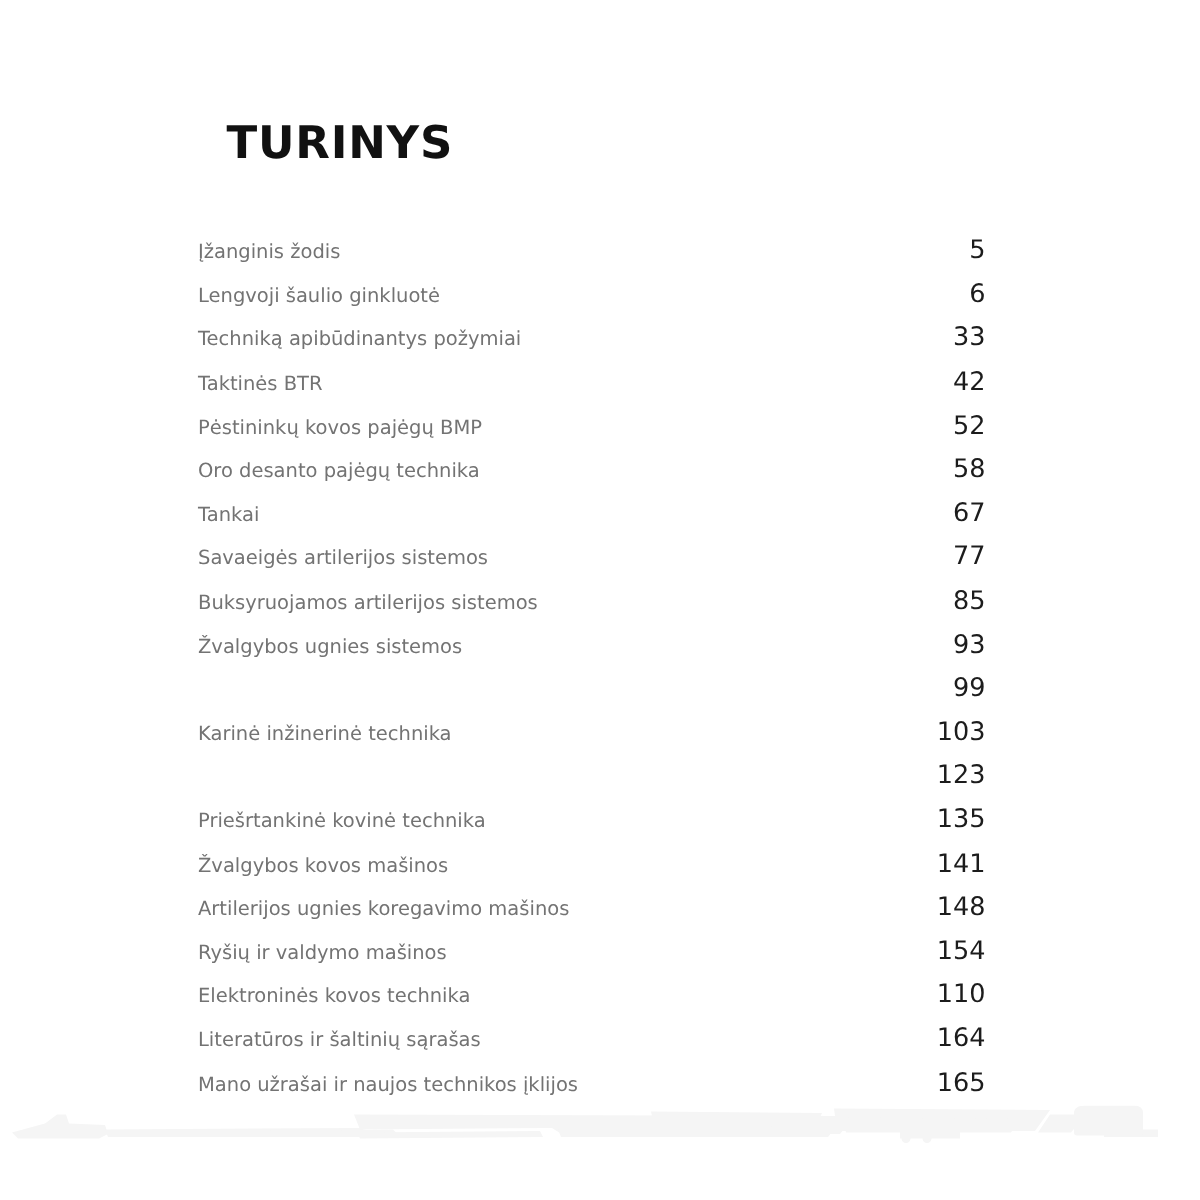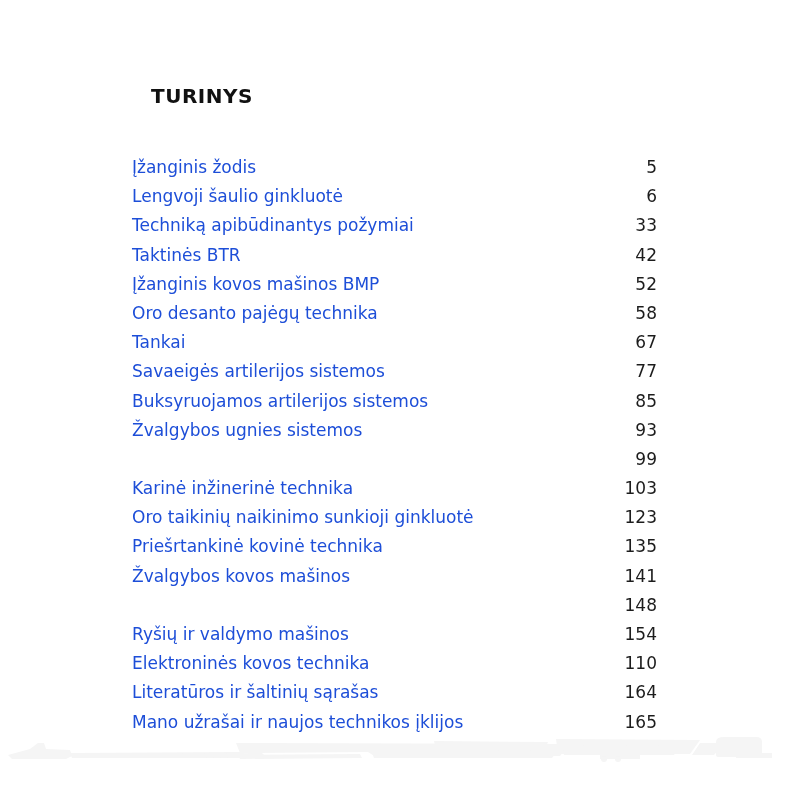--- a/index.html
+++ b/index.html
@@ -21,21 +21,21 @@
     height: 800px;
     background: #ffffff;
   }
 
   
   #toc-title {
     position: absolute;
     left: 151px;
     top: 78px;
     font-family: "DejaVu Sans", sans-serif;
-    font-size: 20px;
+    font-size: 30px;
     font-weight: 700;
     letter-spacing: 0.5px;
     color: #111111;
     line-height: 36px;
     white-space: nowrap;
   }
 
   
   #toc-list {
     position: absolute;
@@ -46,23 +46,23 @@
 
   .toc-entry {
     display: flex;
     align-items: baseline;
     height: 29.2px;
     width: 100%;
   }
 
   .toc-entry-title {
     font-family: "DejaVu Sans", sans-serif;
-    font-size: 17px;
+    font-size: 13px;
     font-weight: 400;
-    color: #1d4ed8;
+    color: #737373;
     line-height: 29.2px;
     white-space: nowrap;
     flex: 0 1 auto;
   }
 
   .toc-spacer {
     flex: 1 1 auto;
   }
 
   .toc-entry-page {
@@ -109,21 +109,21 @@
         <span class="toc-entry-title">Techniką apibūdinantys požymiai</span>
         <span class="toc-spacer"></span>
         <span class="toc-entry-page">33</span>
       </div>
       <div class="toc-entry">
         <span class="toc-entry-title">Taktinės BTR</span>
         <span class="toc-spacer"></span>
         <span class="toc-entry-page">42</span>
       </div>
       <div class="toc-entry">
-        <span class="toc-entry-title">Įžanginis kovos mašinos BMP</span>
+        <span class="toc-entry-title">Pėstininkų kovos pajėgų BMP</span>
         <span class="toc-spacer"></span>
         <span class="toc-entry-page">52</span>
       </div>
       <div class="toc-entry">
         <span class="toc-entry-title">Oro desanto pajėgų technika</span>
         <span class="toc-spacer"></span>
         <span class="toc-entry-page">58</span>
       </div>
       <div class="toc-entry">
         <span class="toc-entry-title">Tankai</span>
@@ -148,35 +148,35 @@
       <div class="toc-entry">
         <span class="toc-spacer"></span>
         <span class="toc-entry-page">99</span>
       </div>
       <div class="toc-entry">
         <span class="toc-entry-title">Karinė inžinerinė technika</span>
         <span class="toc-spacer"></span>
         <span class="toc-entry-page">103</span>
       </div>
       <div class="toc-entry">
-        <span class="toc-entry-title">Oro taikinių naikinimo sunkioji ginkluotė</span>
         <span class="toc-spacer"></span>
         <span class="toc-entry-page">123</span>
       </div>
       <div class="toc-entry">
         <span class="toc-entry-title">Priešrtankinė kovinė technika</span>
         <span class="toc-spacer"></span>
         <span class="toc-entry-page">135</span>
       </div>
       <div class="toc-entry">
         <span class="toc-entry-title">Žvalgybos kovos mašinos</span>
         <span class="toc-spacer"></span>
         <span class="toc-entry-page">141</span>
       </div>
       <div class="toc-entry">
+        <span class="toc-entry-title">Artilerijos ugnies koregavimo mašinos</span>
         <span class="toc-spacer"></span>
         <span class="toc-entry-page">148</span>
       </div>
       <div class="toc-entry">
         <span class="toc-entry-title">Ryšių ir valdymo mašinos</span>
         <span class="toc-spacer"></span>
         <span class="toc-entry-page">154</span>
       </div>
       <div class="toc-entry">
         <span class="toc-entry-title">Elektroninės kovos technika</span>

